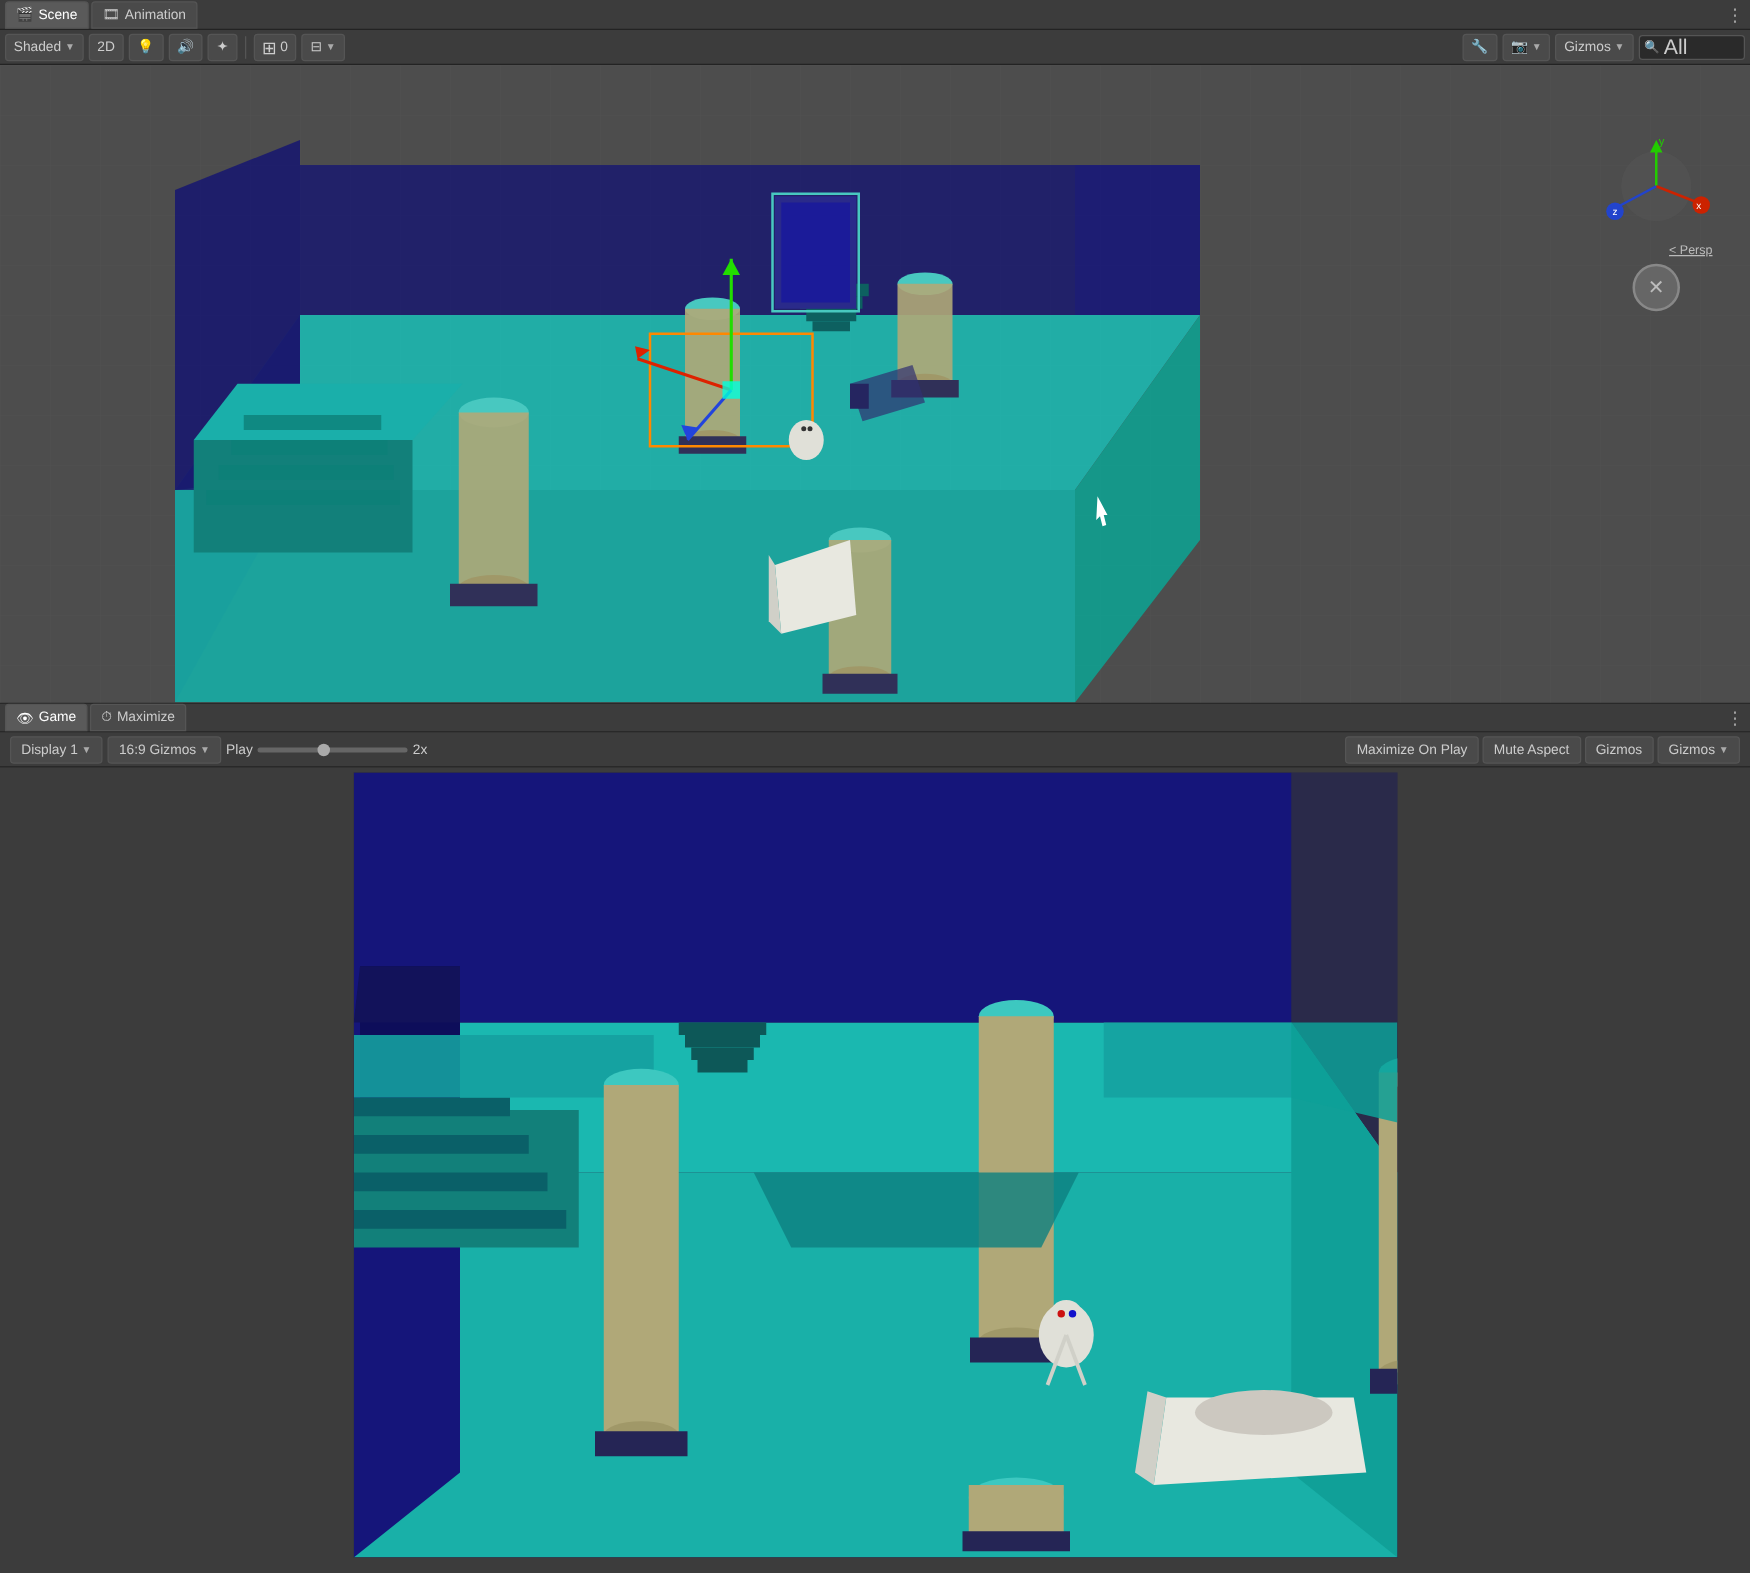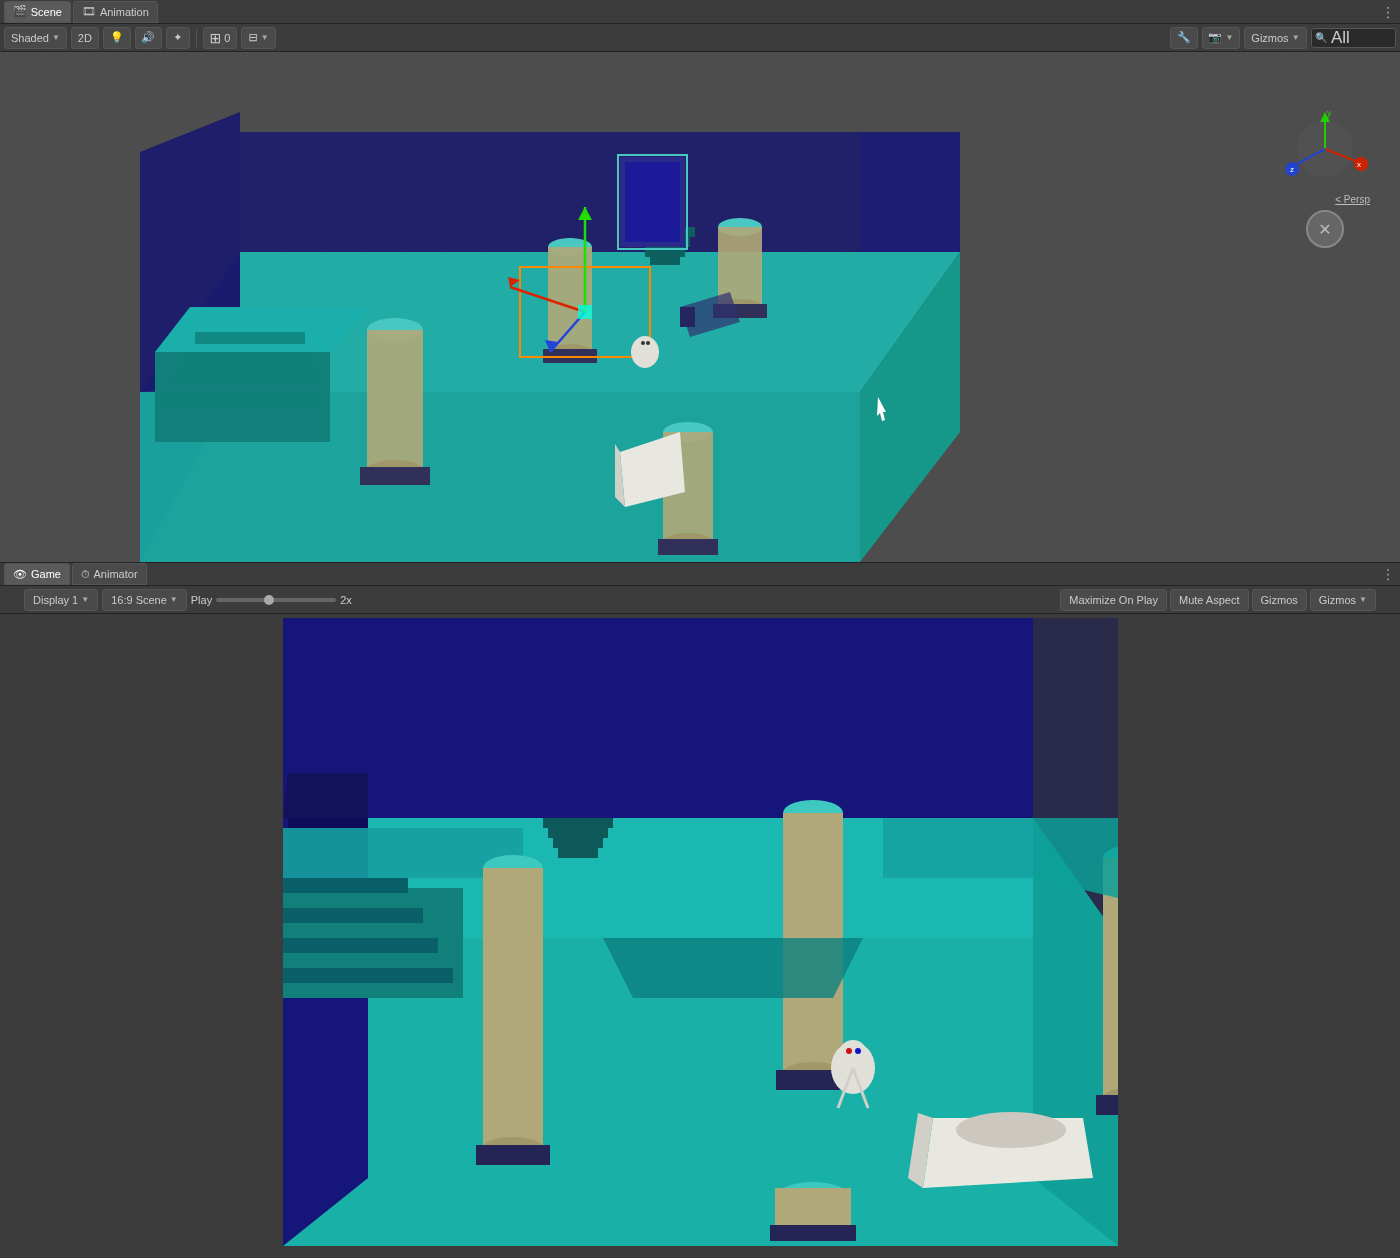--- a/index.html
+++ b/index.html
@@ -169,21 +169,21 @@
       justify-content: space-between;
     }
 
     
     .game-toolbar {
       display: flex;
       align-items: center;
       background: #3c3c3c;
       height: 28px;
       border-bottom: 1px solid #232323;
-      padding: 0 24px;
+      padding: 0 8px;
       gap: 4px;
     }
     .game-toolbar-right {
       margin-left: auto;
       display: flex;
       align-items: center;
       gap: 3px;
     }
     .game-btn {
       display: flex;
@@ -445,34 +445,34 @@
 </div>
 
 <div class="game-tab-bar">
   <div class="tab-group">
     <div class="tab active">
       <span style="font-size:11px;">👁</span>
       <span>Game</span>
     </div>
     <div class="tab">
       <span style="font-size:11px;">⏱</span>
-      <span>Animator</span>
+      <span>Maximize</span>
     </div>
   </div>
   <button class="tab-more-btn">⋮</button>
 </div>
 
 <div class="game-toolbar">
   <div class="game-btn">
     <span>Display 1</span>
     <span class="dropdown-arrow" style="margin-left:3px;">▼</span>
   </div>
 
   <div class="game-btn">
-    <span>16:9 Scene</span>
+    <span>16:9 Gizmos</span>
     <span class="dropdown-arrow" style="margin-left:3px;">▼</span>
   </div>
 
   <div class="scale-slider-container">
     <span>Play</span>
     <div class="scale-slider">
       <div class="scale-slider-thumb"></div>
     </div>
     <span>2x</span>
   </div>

